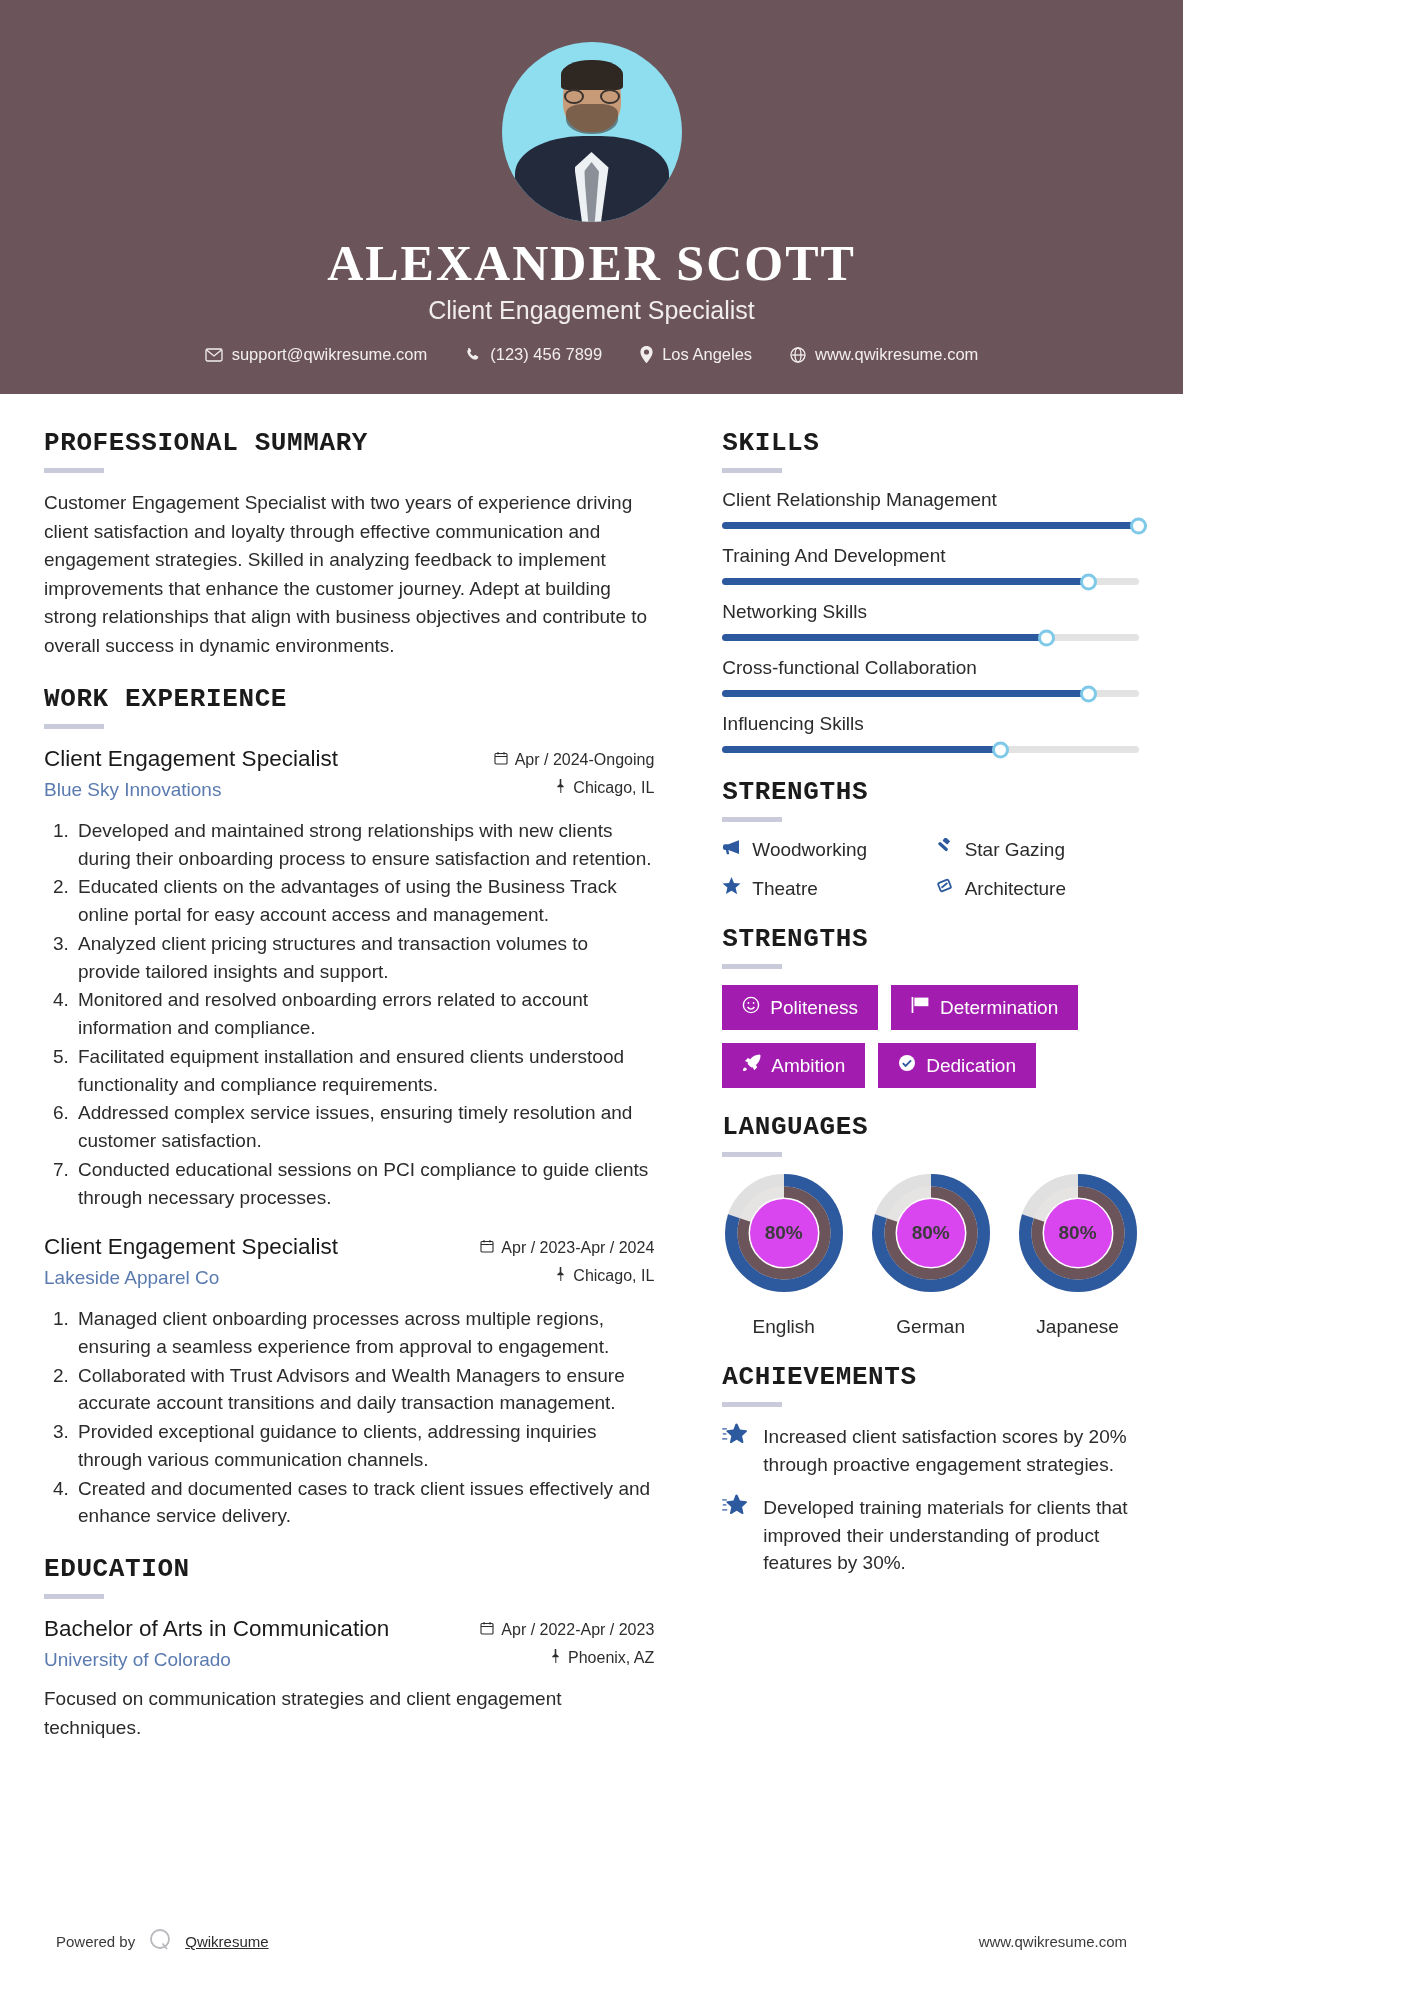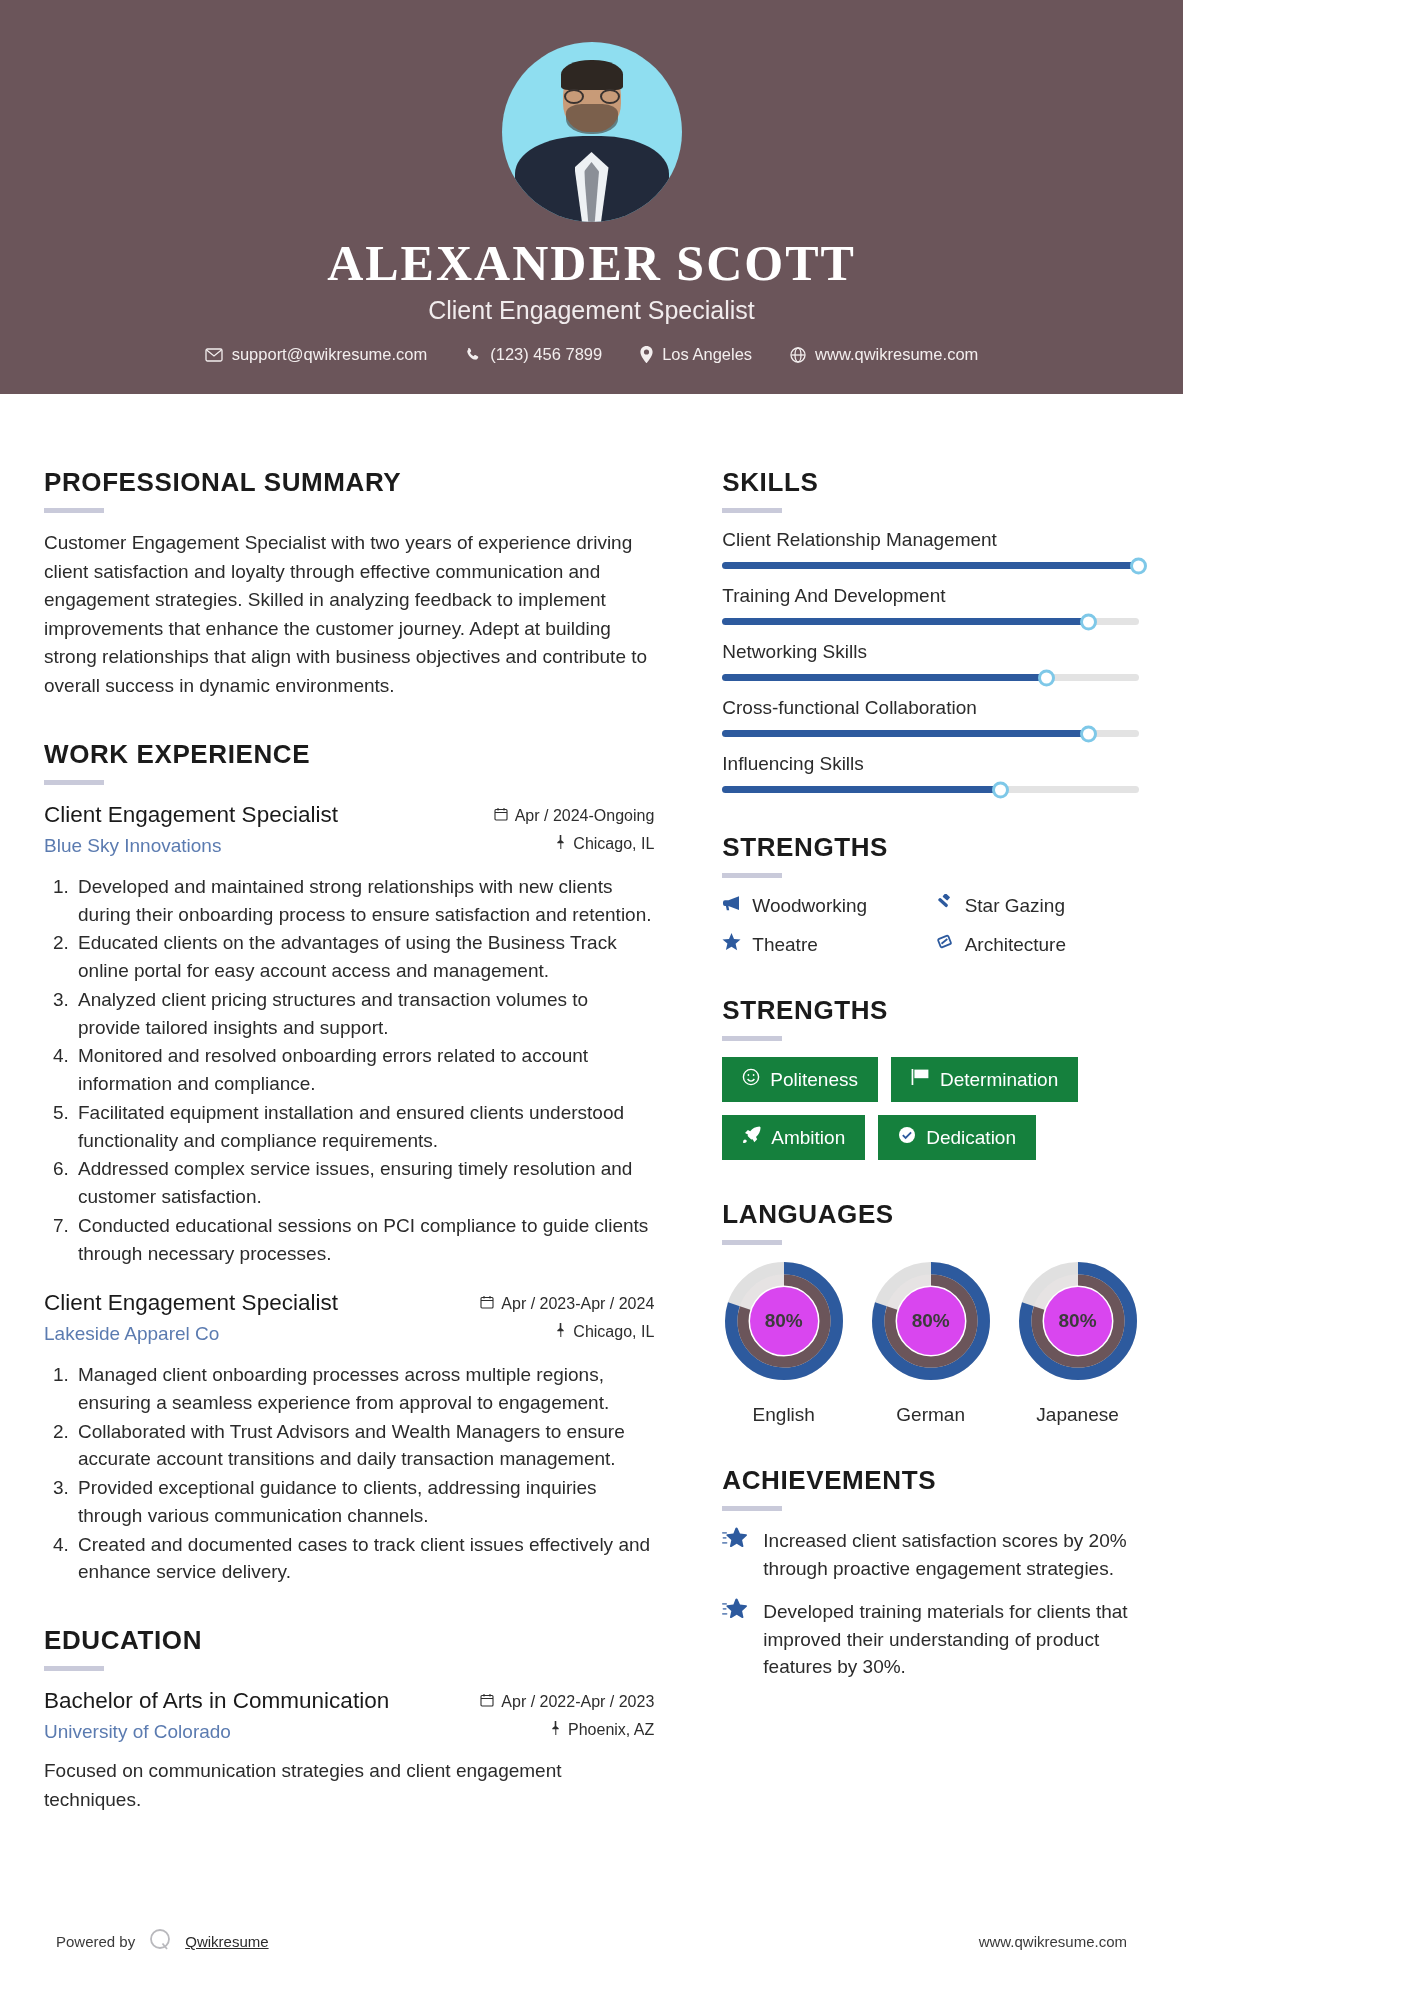--- a/index.html
+++ b/index.html
@@ -116,26 +116,25 @@
   .content {
     display: flex;
     padding: 34px 44px 0 44px;
     gap: 0;
   }
   .col-left  { width: 790px; padding-right: 46px; }
   .col-right { width: 530px; padding-left: 22px; }
 
   
   .sec-title {
-    font-family: Liberation Sans, sans-serif;
+    font-family: Liberation Mono, monospace;
     font-weight: bold;
     font-size: 26px;
     letter-spacing: .6px;
     color: #1b1b1b;
-    margin-top: 39px;
   }
   .sec-rule {
     width: 60px; height: 5px;
     background: #c9cada;
     margin: 10px 0 16px 0;
   }
   .sec { margin-bottom: 24px; }
 
   .summary-text {
     font-size: 19px;
@@ -223,21 +222,21 @@
     display: flex; align-items: center; gap: 11px;
     font-size: 19px; color: #2b2b2b;
   }
 
   
   .strengths-wrap {
     display: flex; flex-wrap: wrap; gap: 13px;
   }
   .strength {
     display: inline-flex; align-items: center; gap: 10px;
-    background: #15803d;
+    background: #a21caf;
     color: #ffffff;
     font-size: 19px;
     padding: 11px 20px;
   }
 
   
   .langs { display: flex; gap: 24px; margin-top: 4px; }
   .lang { text-align: center; flex: 1; }
   .donut {
     position: relative;

